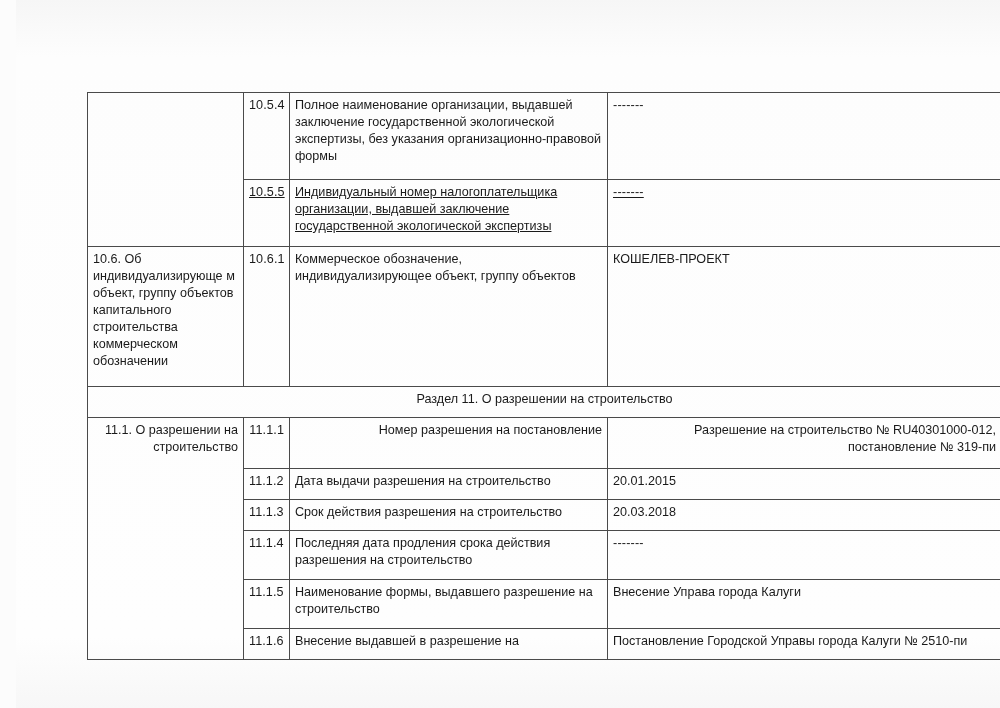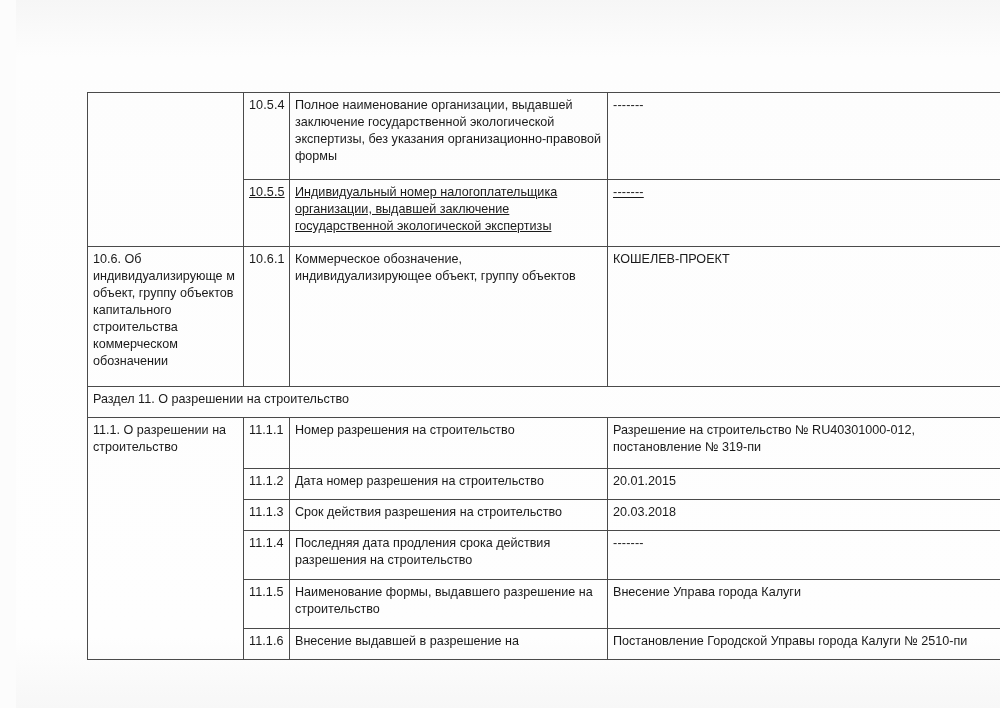--- a/index.html
+++ b/index.html
@@ -27,28 +27,28 @@
       border: 1.3px solid #4a4a4a;
       vertical-align: top;
       padding: 4px 5px 2px 5px;
       overflow: hidden;
     }
     col.c1 { width: 156px; }
     col.c2 { width: 46px; }
     col.c3 { width: 318px; }
     col.c4 { width: 394px; }
     td.code { padding-left: 4px; padding-right: 2px; letter-spacing: 0.1px; }
-    td.section { vertical-align: middle; padding: 6px 5px; }
+    td.section { text-align: center; vertical-align: middle; padding: 6px 5px; }
     td.valmid { vertical-align: middle; }
     .dash { letter-spacing: 0.2px; }
     tr.r1 td { height: 80px; }
     tr.r2 td { height: 60px; text-decoration: underline; }
     tr.r3 td { height: 133px; }
     tr.r4 td { height: 24px; }
-    tr.r5 td { height: 44px; }
+    tr.r5 td { height: 44px; text-align: right; }
     tr.r6 td { height: 24px; margin-top: 29px; }
     tr.r7 td { height: 24px; margin-left: 40px; }
     tr.r8 td { height: 42px; }
     tr.r9 td { height: 42px; }
     tr.r10 td { height: 24px; }
   </style>
 </head>
 <body>
 
 <div class="page">
@@ -80,26 +80,26 @@
         <td>КОШЕЛЕВ-ПРОЕКТ</td>
       </tr>
 
       <tr class="r4">
         <td colspan="4" class="section">Раздел 11. О разрешении на строительство</td>
       </tr>
 
       <tr class="r5">
         <td rowspan="6">11.1. О разрешении на строительство</td>
         <td class="code">11.1.1</td>
-        <td>Номер разрешения на строительство</td>
+        <td>Номер разрешения на постановление</td>
         <td>Разрешение на строительство № RU40301000-012, постановление № 319-пи</td>
       </tr>
       <tr class="r6">
         <td class="code">11.1.2</td>
-        <td>Дата номер разрешения на строительство</td>
+        <td>Дата выдачи разрешения на строительство</td>
         <td>20.01.2015</td>
       </tr>
       <tr class="r7">
         <td class="code">11.1.3</td>
         <td>Срок действия разрешения на строительство</td>
         <td>20.03.2018</td>
       </tr>
       <tr class="r8">
         <td class="code">11.1.4</td>
         <td>Последняя дата продления срока действия разрешения на строительство</td>

